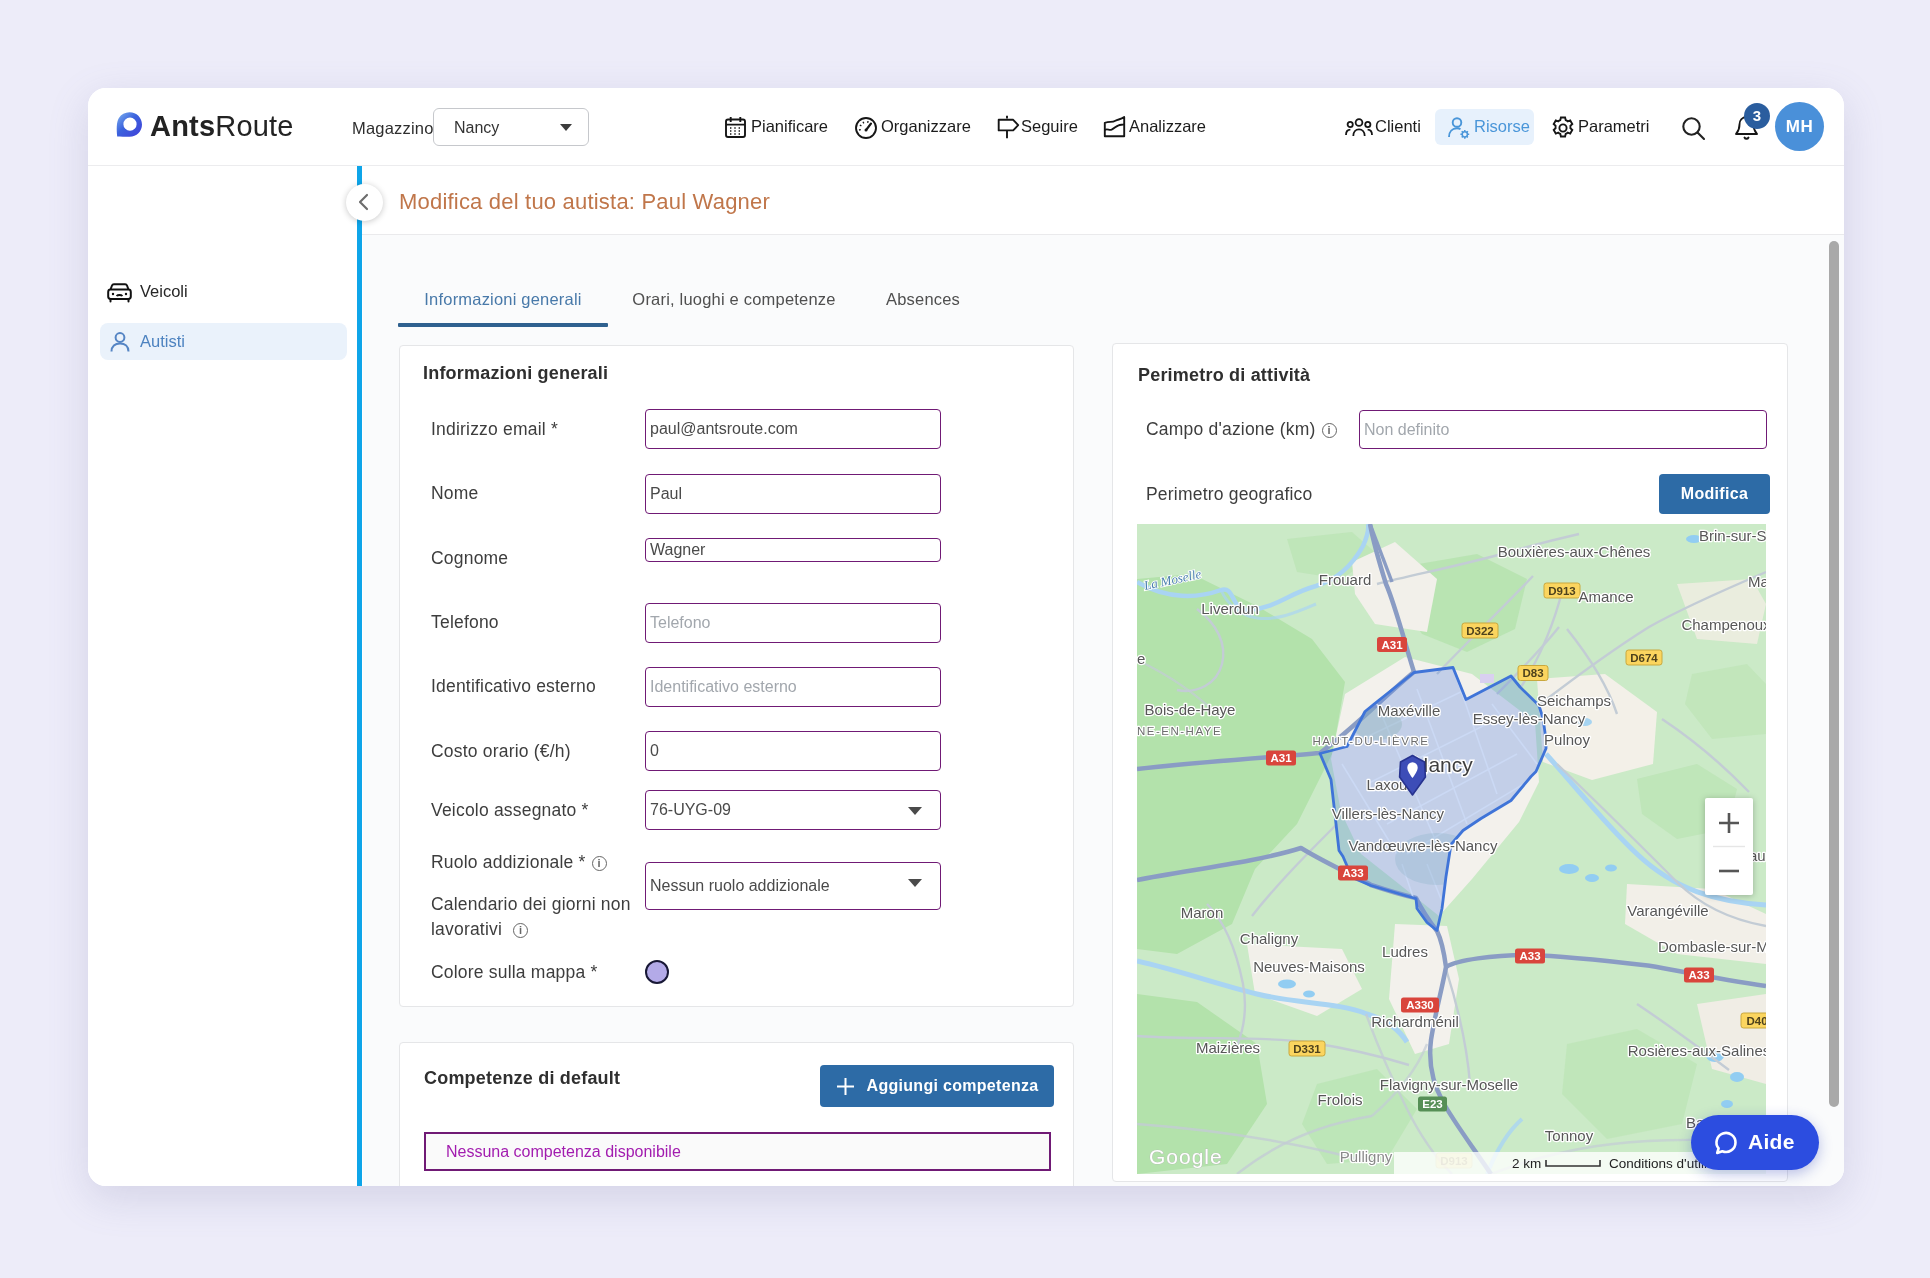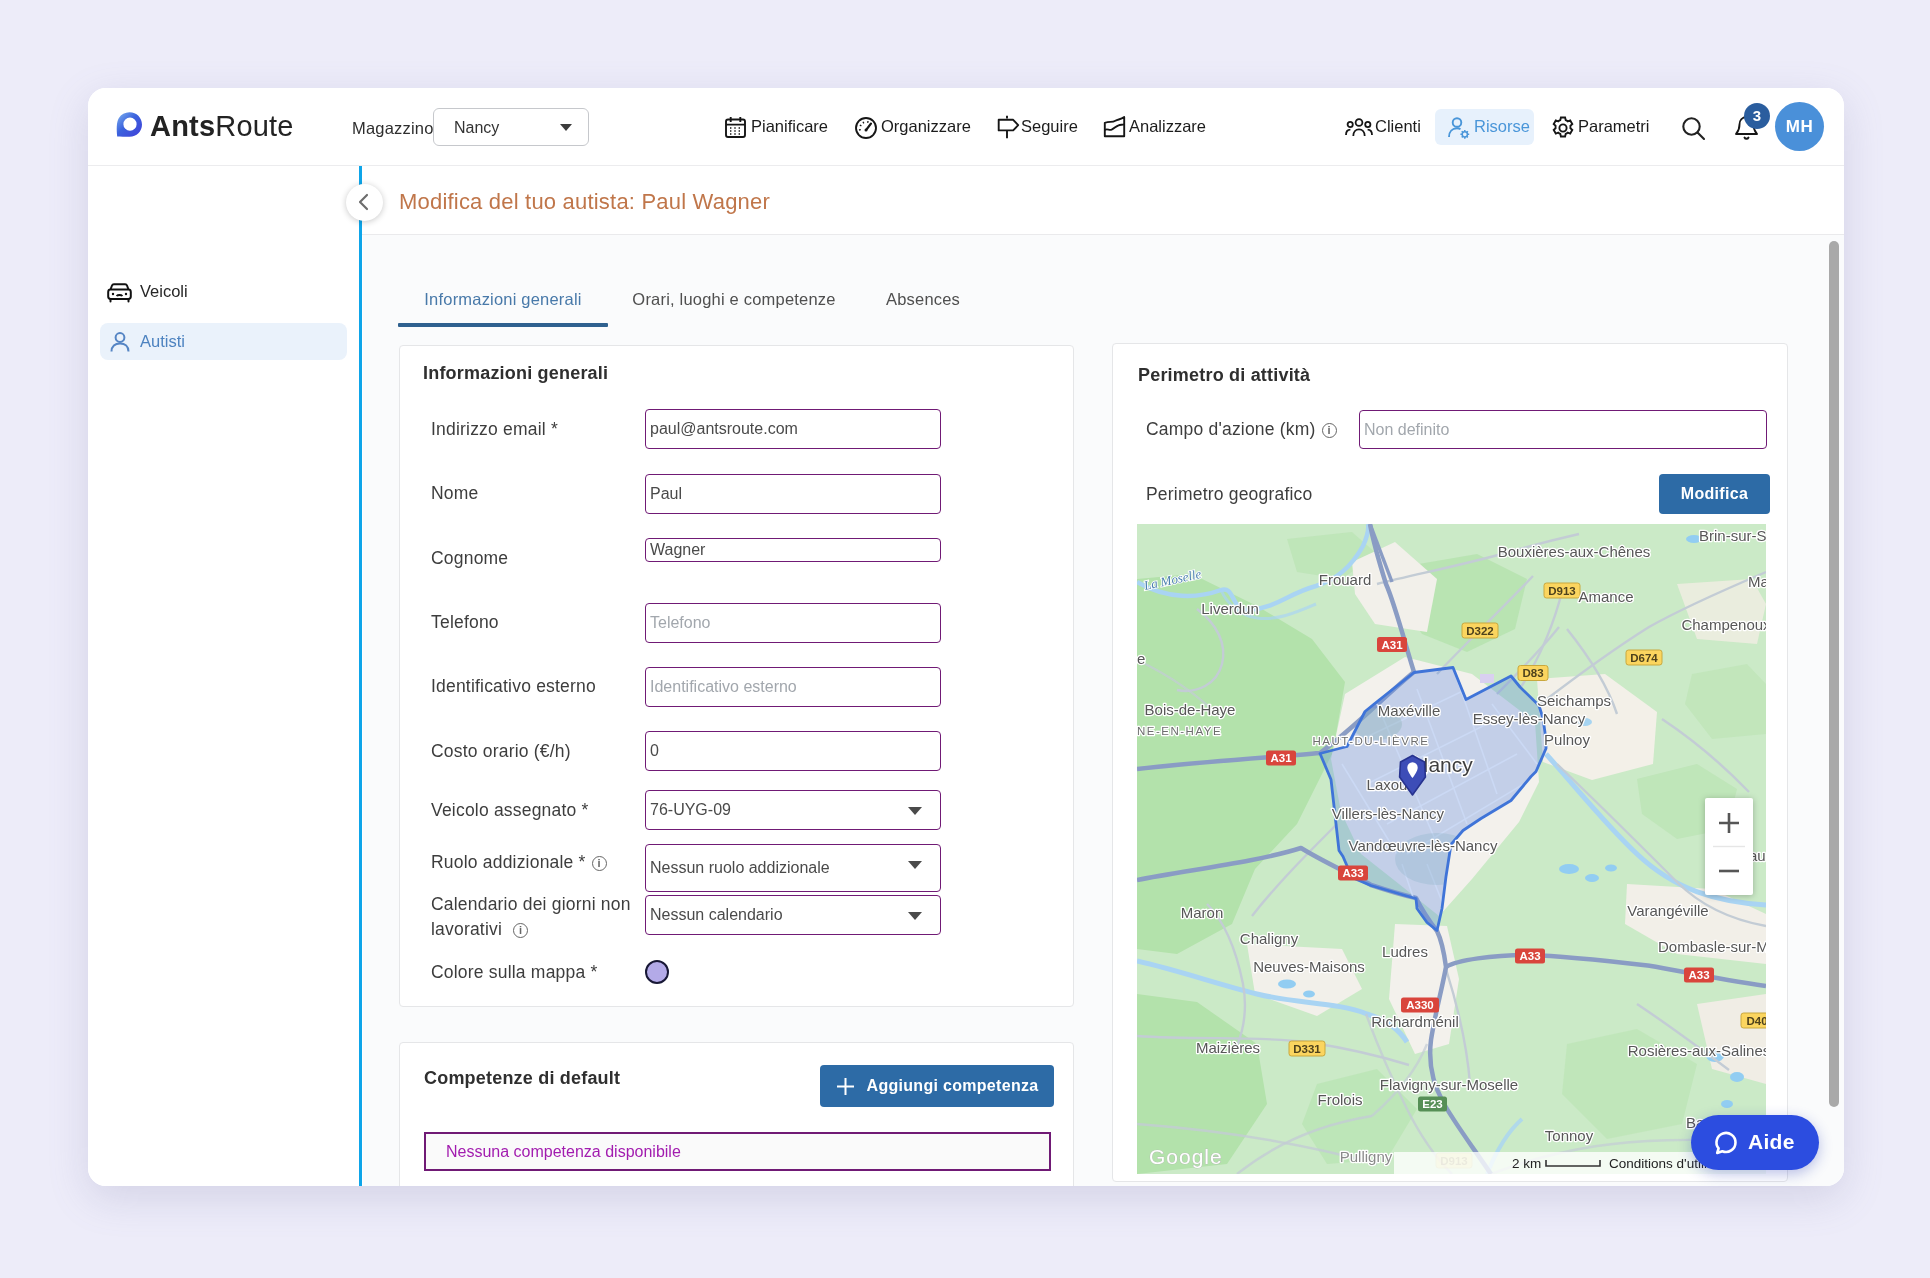--- a/index.html
+++ b/index.html
@@ -6,21 +6,21 @@
   html,body { width:1930px; height:1278px; font-family:"Liberation Sans", sans-serif; }
   body { background:#edecf9; position:relative; overflow:hidden; }
   .card { position:absolute; left:88px; top:88px; width:1756px; height:1098px;
           background:#fff; border-radius:18px; overflow:hidden;
           box-shadow:0 12px 40px rgba(110,110,160,.20); }
   .hdr { position:absolute; left:0; top:0; width:1756px; height:78px; background:#fff;
          border-bottom:1px solid #ececee; z-index:5; }
   .crumb { position:absolute; left:274px; top:78px; width:1482px; height:69px; background:#fff;
            border-bottom:1px solid #eaeaec; }
   .sidebar { position:absolute; left:0; top:78px; width:274px; height:1020px; background:#fff;
-             border-right:3px solid #0ea5e9; }
+             border-right:5px solid #0ea5e9; }
   .scroll { position:absolute; left:275px; top:147px; width:1481px; height:951px;
             background:#fafbfc; overflow:hidden; }
   .abs { position:absolute; }
   .lbl { font-size:17.5px; color:#3d3d3d; letter-spacing:.2px;margin-left:8px; }
   .inp { position:absolute; background:#fff; border:1px solid #701a75; border-radius:4px;
          font-size:16px; color:#4a4a4a; display:flex; align-items:center; padding-left:4px; }
   .inp.ph { color:#a2a7ad; }
   .caret { width:0; height:0; border-left:7px solid transparent; border-right:7px solid transparent;
            border-top:8px solid #4a4a4a; position:absolute; right:18px; top:16px; }
   .btn { position:absolute; background:#2d6ba6; border-radius:4px; color:#fff; font-weight:bold;
@@ -175,23 +175,22 @@
       <div class="inp" style="left:245px;top:192px;width:296px;height:24px">Wagner</div>
       <div class="lbl abs" style="left:23px;top:266px">Telefono</div>
       <div class="inp ph" style="left:245px;top:257px;width:296px;height:40px">Telefono</div>
       <div class="lbl abs" style="left:23px;top:330px">Identificativo esterno</div>
       <div class="inp ph" style="left:245px;top:321px;width:296px;height:40px">Identificativo esterno</div>
       <div class="lbl abs" style="left:23px;top:395px">Costo orario (€/h)</div>
       <div class="inp" style="left:245px;top:385px;width:296px;height:40px">0</div>
       <div class="lbl abs" style="left:23px;top:454px">Veicolo assegnato *</div>
       <div class="inp" style="left:245px;top:444px;width:296px;height:40px">76-UYG-09<span class="caret"></span></div>
       <div class="lbl abs" style="left:23px;top:506px">Ruolo addizionale *<span class="info">i</span></div>
-      <div class="inp" style="left:245px;top:498px;width:296px;height:48px">Nessun ruolo addizionale<span class="caret"></span></div>
+      <div class="inp" style="left:245px;top:516px;width:296px;height:48px">Nessun ruolo addizionale<span class="caret"></span></div>
       <div class="lbl abs" style="left:23px;top:546px;line-height:25px">Calendario dei giorni non<br>lavorativi <span class="info">i</span></div>
-      <div class="inp" style="left:245px;top:549px;width:296px;height:40px">Nessun calendario<span class="caret"></span></div>
       <div class="lbl abs" style="left:23px;top:616px">Colore sulla mappa *</div>
       <div class="abs" style="left:245px;top:614px;width:24px;height:24px;border-radius:50%;background:#b3aae8;border:2px solid #181836"></div>
     </div>
 
     <div class="whitecard" style="left:36px;top:807px;width:675px;height:400px">
       <div class="h2 abs" style="left:24px;top:25px">Competenze di default</div>
       <div class="btn" style="left:414px;top:22px;width:234px;height:42px">
         <svg width="19" height="19" viewBox="0 0 19 19" style="margin-right:12px">
             <path d="M9.5 1 V18 M1 9.5 H18" stroke="#fff" stroke-width="2"></path>
           </svg>

